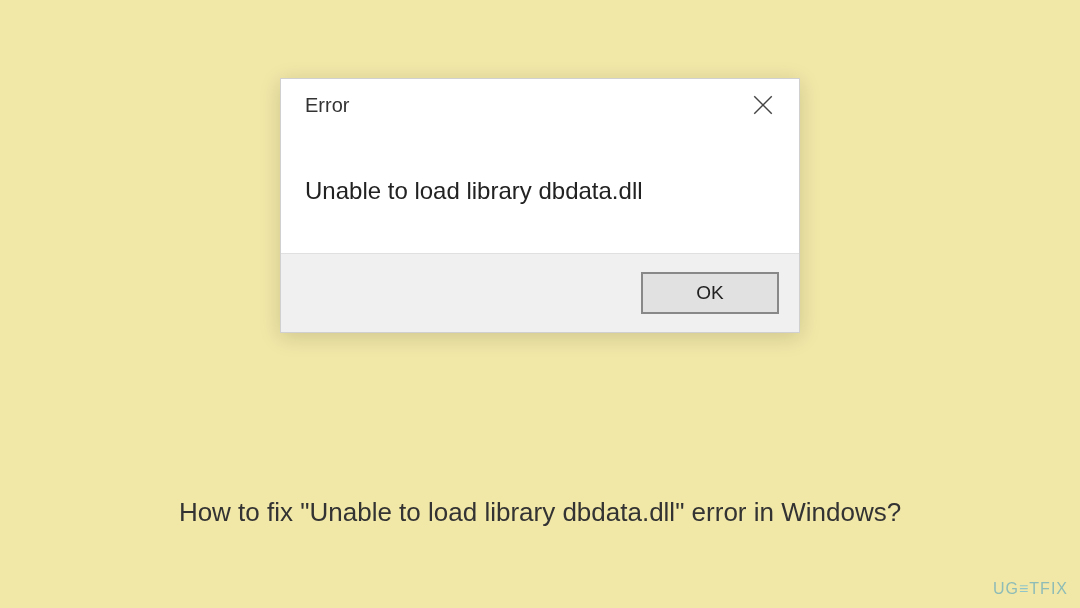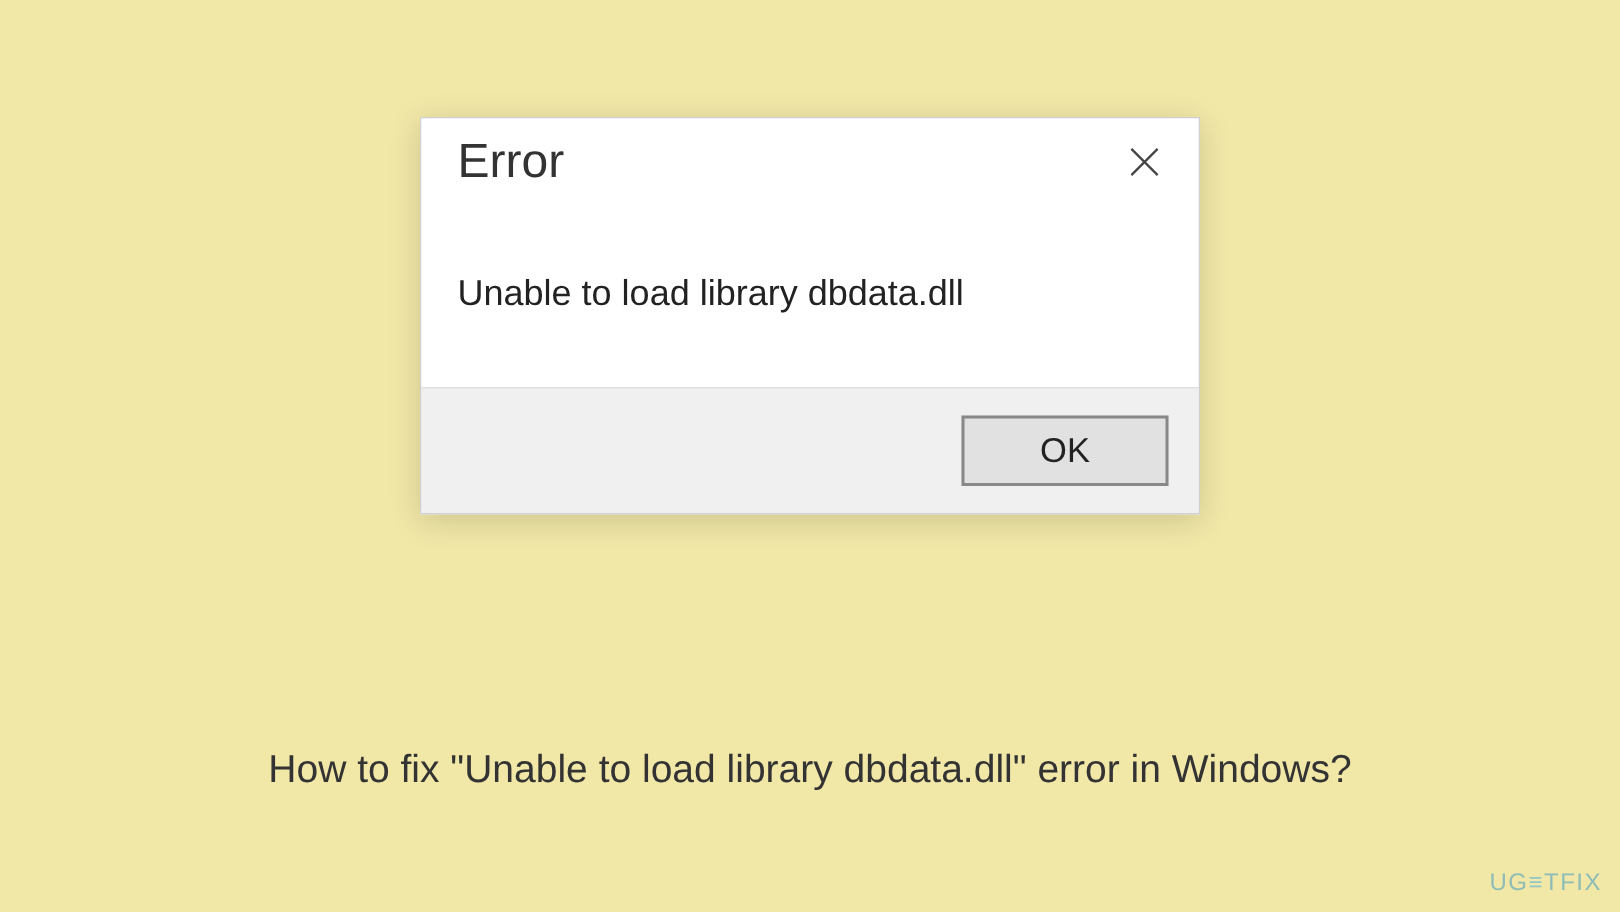--- a/index.html
+++ b/index.html
@@ -29,21 +29,21 @@
     
     .dialog-titlebar {
       display: flex;
       justify-content: space-between;
       align-items: center;
       padding: 10px 16px 8px 24px;
       background-color: #ffffff;
     }
     
     .dialog-title {
-      font-size: 32px;
+      font-size: 20px;
       font-weight: 400;
       color: #333;
     }
     
     .close-button {
       width: 40px;
       height: 32px;
       display: flex;
       align-items: center;
       justify-content: center;
@@ -70,21 +70,21 @@
       background-color: #f0f0f0;
       border-top: 1px solid #e0e0e0;
       padding: 18px 20px;
       display: flex;
       justify-content: flex-end;
     }
     
     .ok-button {
       min-width: 138px;
       padding: 8px 24px;
-      font-size: 23px;
+      font-size: 19px;
       background-color: #e1e1e1;
       border: 2px solid #888;
       cursor: pointer;
       font-family: inherit;
       color: #222;
     }
     
     .caption {
       position: absolute;
       bottom: 80px;

